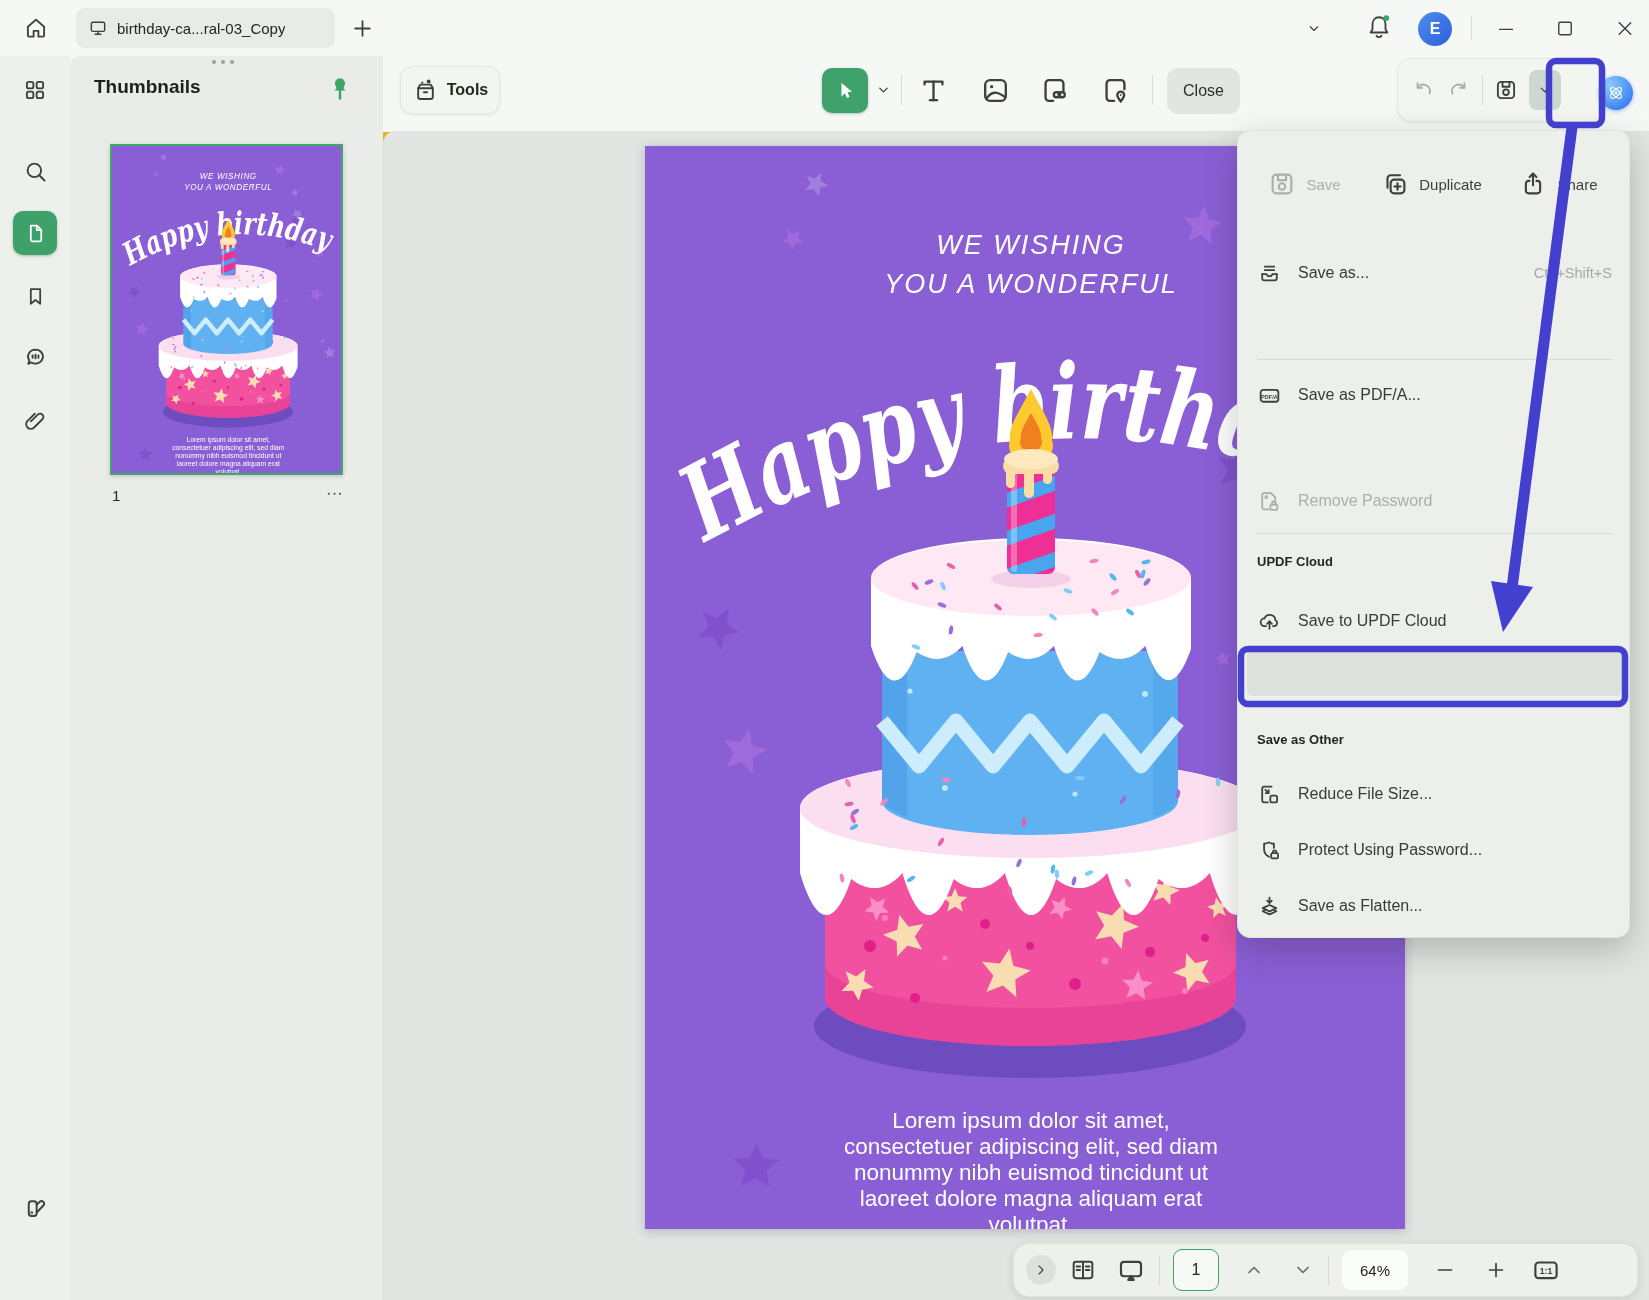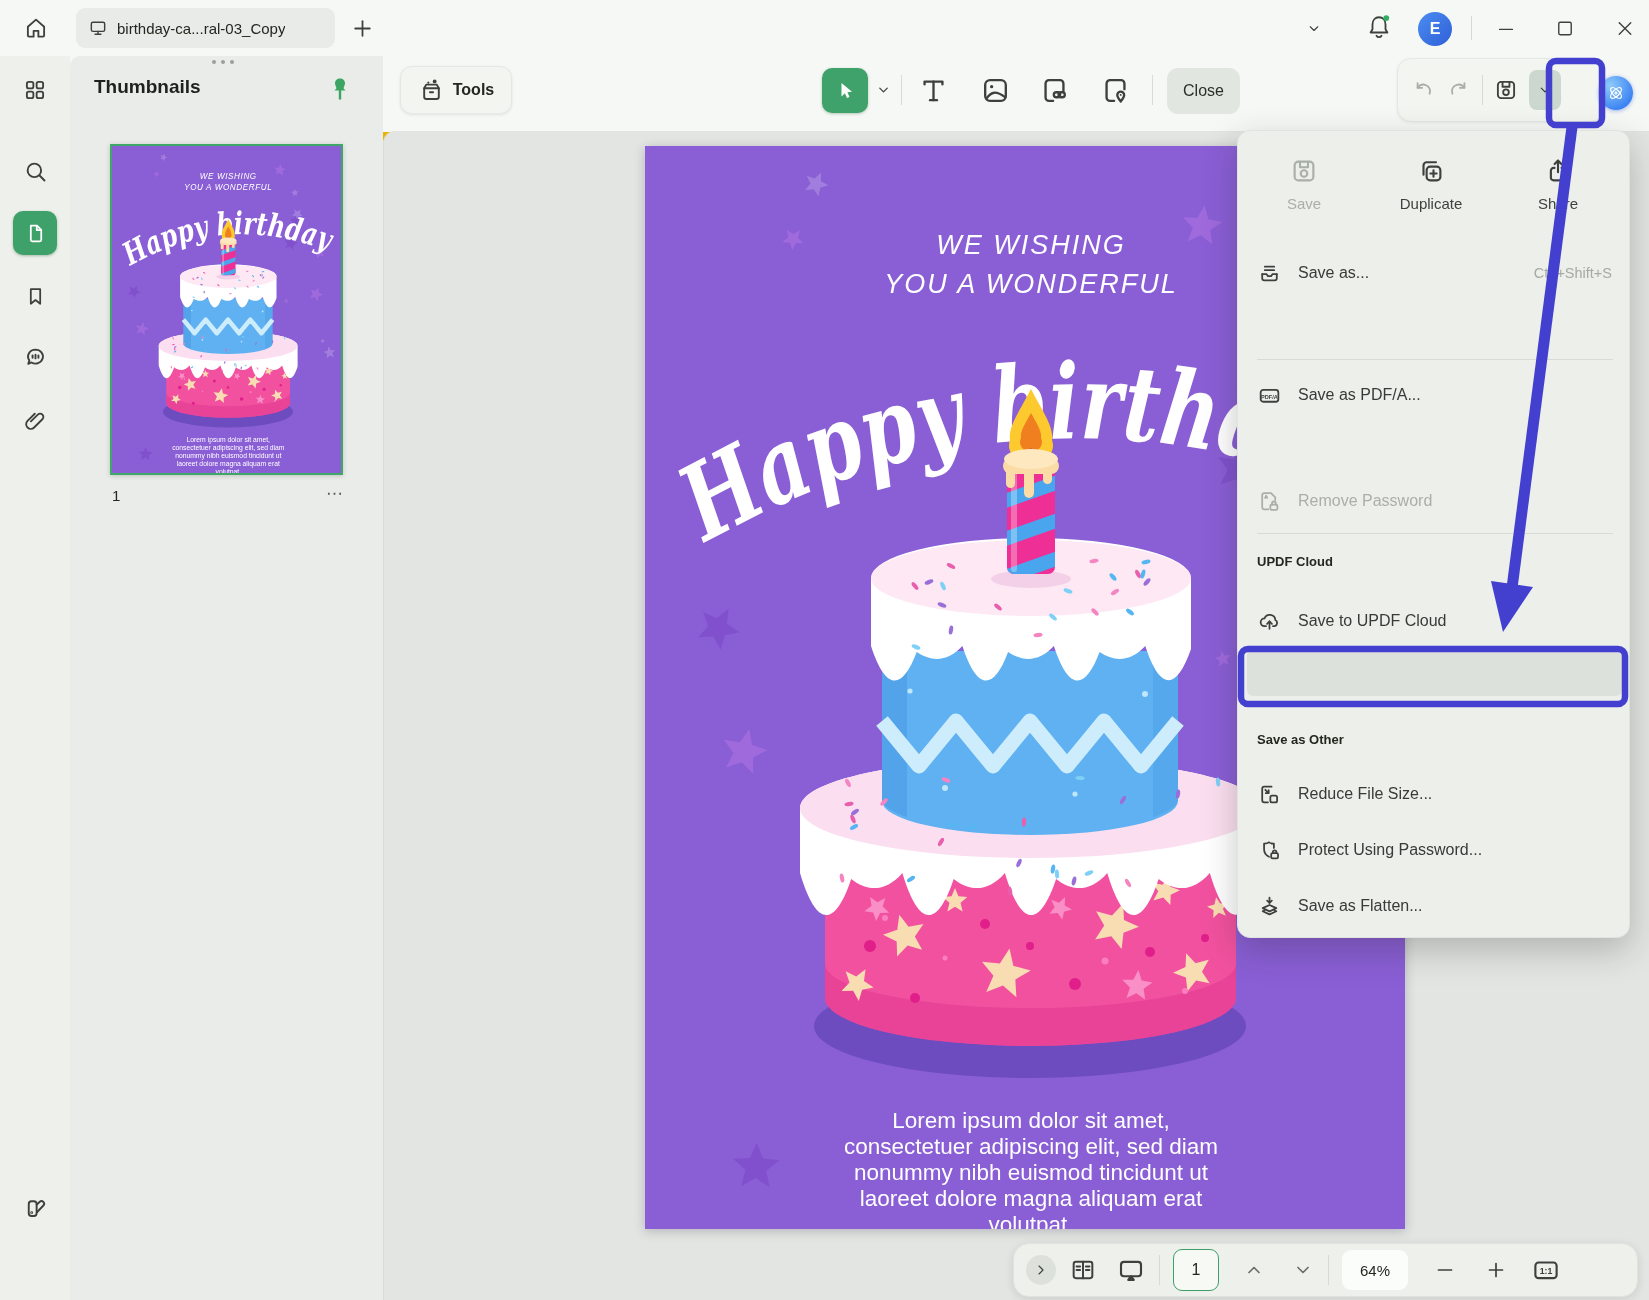--- a/index.html
+++ b/index.html
@@ -51,21 +51,21 @@
   .panel-handle { left:212px; top:60px; display:flex; gap:5px; }
   .panel-handle i { width:4px; height:4px; border-radius:50%; background:#9aa09a; }
   .thumb-title { left:94px; top:76px; font-size:19px; font-weight:bold; color:#1d221c; }
   .thumb-box { left:110px; top:144px; width:233px; height:331px; border:2px solid #3fa869; background:#fff; box-shadow:0 1px 5px rgba(0,0,0,.18); }
   .page-num { left:112px; top:487px; font-size:15px; color:#22271f; }
   .row-menu { left:318px; top:483px; width:26px; font-size:17px; color:#565b55; letter-spacing:1px; text-align:right; }
 
   
   .menu { left:1237px; top:130px; width:393px; height:808px; background:#edefeb; border:1px solid #e0e3de;
           border-radius:13px; box-shadow:0 12px 34px rgba(30,35,30,.25); z-index:55; }
-  .menu-top { position:absolute; top:12px; height:82px; width:120px; display:flex; flex-direction:column; align-items:center; justify-content:center; gap:9px; }
+  .menu-top { position:absolute; top:12px; height:82px; width:120px; display:flex; flex-direction:row; align-items:center; justify-content:center; gap:9px; }
   .menu-top .lbl { font-size:15px; color:#3c413c; }
   .menu-top.disabled .lbl { color:#a9afa9; }
   .menu-row { position:absolute; left:7px; width:379px; height:40px; display:flex; align-items:center; gap:16px; padding:0 12px; border-radius:8px; }
   .menu-row .lbl { font-size:16px; color:#373c37; }
   .menu-row .sc { margin-left:auto; font-size:14.5px; color:#a4aaa4; }
   .menu-row.disabled .lbl { color:#a9afa9; }
   .menu-div { position:absolute; left:19px; width:356px; height:1px; background:#d8dbd6; }
   .menu-head { position:absolute; left:19px; height:28px; font-size:13px; font-weight:bold; color:#23281f; display:flex; align-items:center; }
   .share-row-bg { position:absolute; left:9px; top:518px; width:375px; height:47px; background:#dde1dc; border-radius:6px; }
 
@@ -360,21 +360,21 @@
     </svg>
   </div>
   <div class="abs thumb-box">
     <svg width="229" height="327" viewBox="0 0 760 1083" preserveAspectRatio="none">
       <use href="#cardart"></use>
     </svg>
   </div>
   <div class="abs page-num">1</div>
   <div class="abs row-menu">⋯</div>
 
-  <div class="abs btn-card" style="left:400px;top:66px;width:112px;height:48px">
+  <div class="abs btn-card" style="left:400px;top:66px;width:100px;height:48px">
     <svg class="ic" width="27" height="27" viewBox="0 0 24 24">
       <path d="M5.5 10 H18.5 V17.5 a2 2 0 0 1 -2 2 H7.5 a2 2 0 0 1 -2 -2 Z"></path>
       <path d="M5.5 10 L7.3 6.8 H16.7 L18.5 10"></path>
       <line x1="10.6" y1="13.6" x2="13.4" y2="13.6"></line>
       <path d="M8.6 4.6 l0.5 -1 l0.5 1 l1 0.4 l-1 0.5 l-0.5 1 l-0.5 -1 l-1 -0.5 Z" fill="#3c413c" stroke="none"></path>
       <circle cx="14.8" cy="3.9" r="0.9"></circle>
     </svg>
     <span class="tools-label">Tools</span>
   </div>
 

